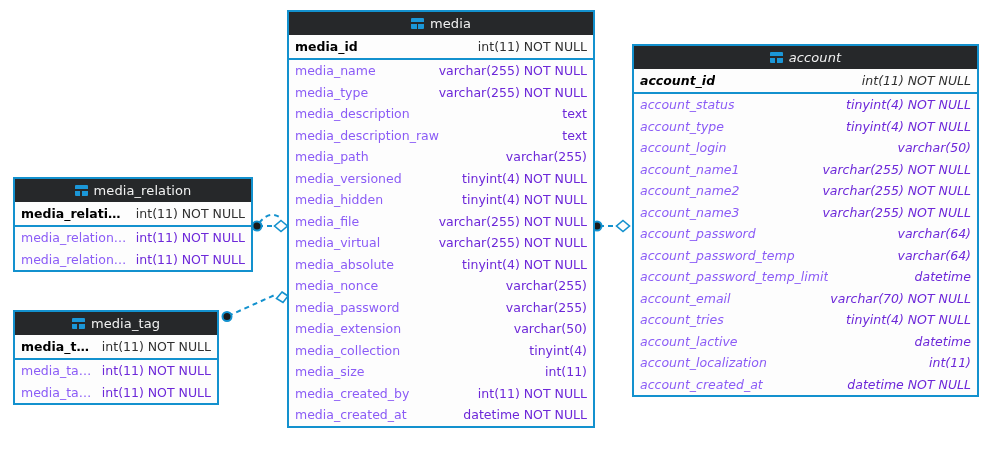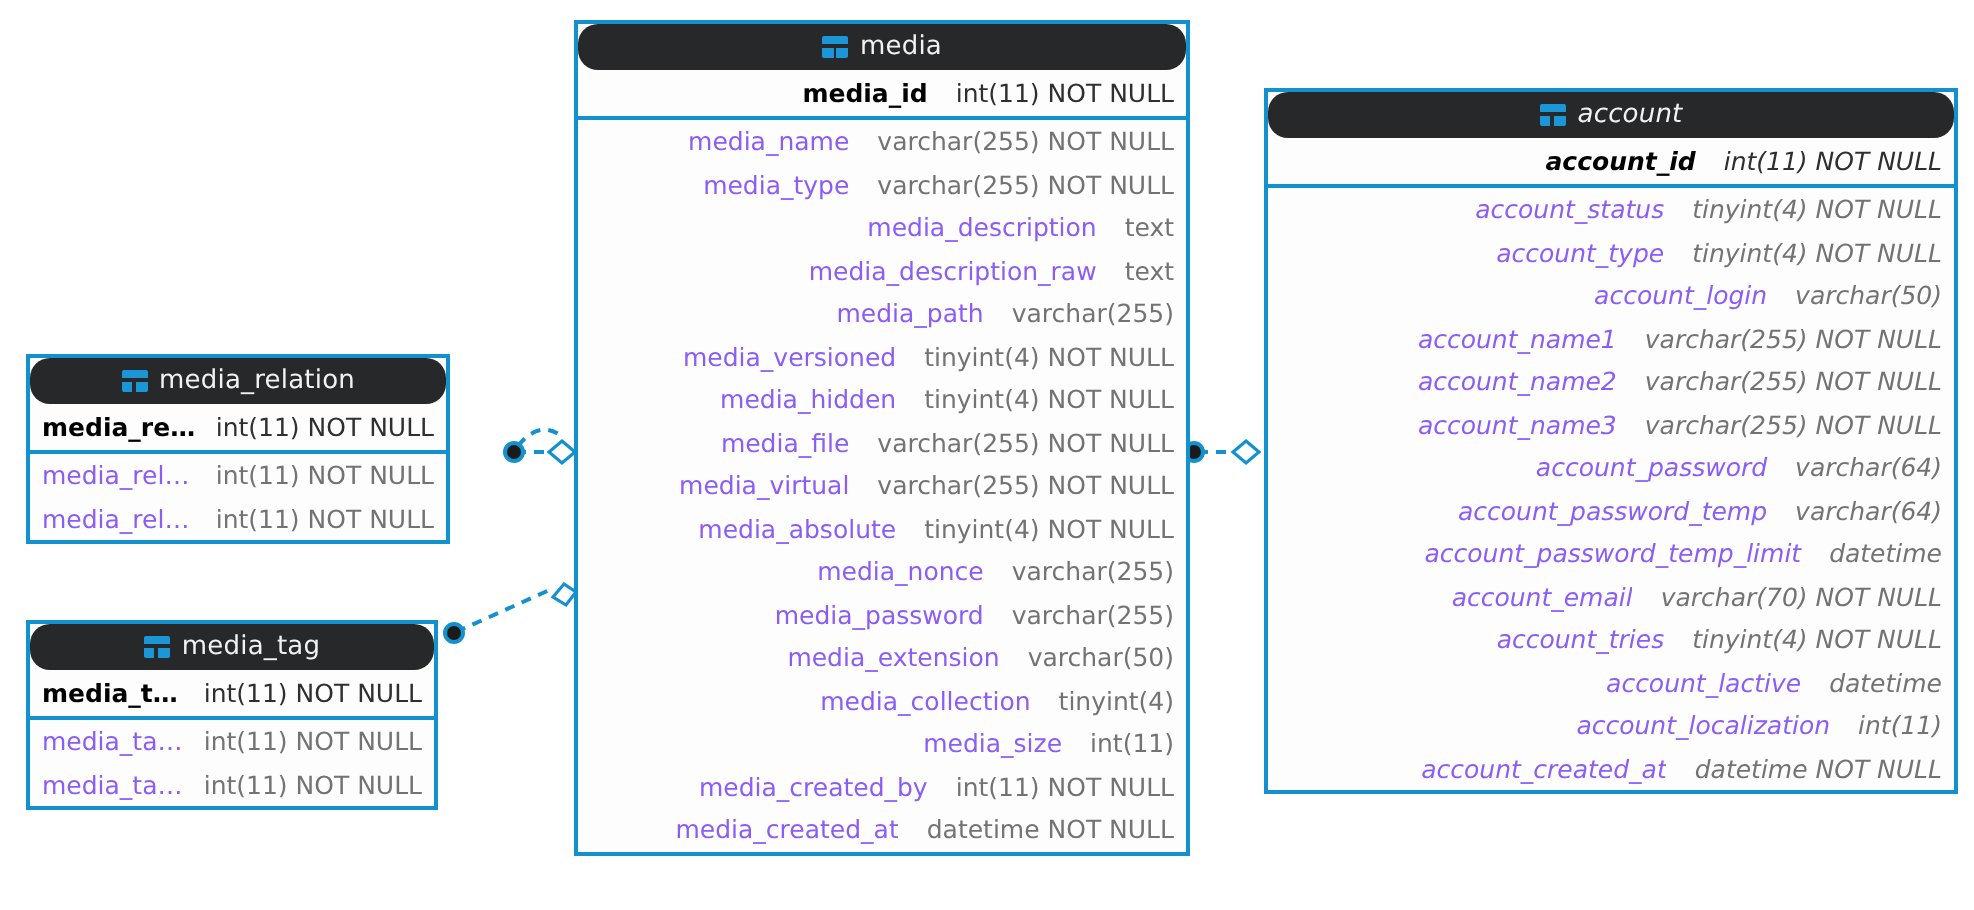--- a/index.html
+++ b/index.html
@@ -46,21 +46,20 @@
     color: #f2f2f2;
     height: 23px;
     line-height: 23px;
     text-align: center;
     font-size: 13px;
     white-space: nowrap;
     display: flex;
     align-items: center;
     justify-content: center;
     gap: 6px;
-    border-radius: 10px;
   }
   .table-icon {
     display: inline-block;
     width: 13px;
     height: 11px;
     position: relative;
     flex: 0 0 auto;
     background: #1b97d8;
     border-radius: 1px;
   }
@@ -91,35 +90,35 @@
     border-bottom: 2px solid #1391ce;
     background: #fdfdfd;
   }
   .field-section {
     background: #fdfdfd;
   }
 
   .field {
     display: flex;
     align-items: center;
-    justify-content: flex-end;
+    justify-content: space-between;
     height: 21.5px;
     padding: 0 6px;
     white-space: nowrap;
     gap: 14px;
   }
   .pk-section .field { height: 23px; }
 
   .field-name {
     color: #8b5cf6;
     overflow: hidden;
     text-overflow: ellipsis;
   }
   .field-type {
-    color: #737373;
+    color: #6d28d9;
     text-align: right;
   }
   .field.pk .field-name {
     font-weight: bold;
     color: #000000;
   }
   .field.pk .field-type {
     color: #2f2f2f;
   }
 
@@ -128,21 +127,21 @@
     justify-content: flex-start;
     gap: 7px;
   }
   .entity.compact .field-type {
     text-align: left;
   }
 
   
   #entity-media        { left: 287px; top: 10px;  width: 308px; }
   #entity-account      { left: 632px; top: 44px;  width: 347px; font-style: italic; }
-  #entity-media_relation { left: 13px;  top: 177px; width: 212px; }
+  #entity-media_relation { left: 13px;  top: 177px; width: 240px; }
   #entity-media_tag      { left: 13px;  top: 310px; width: 206px; }
 </style>
 </head>
 <body>
 
 <div id="canvas">
 
   <svg id="connectors" viewBox="0 0 987 455" xmlns="http://www.w3.org/2000/svg">
 
     <g>

